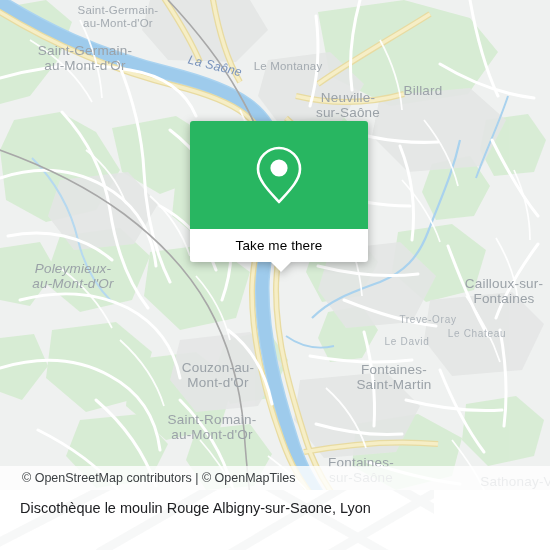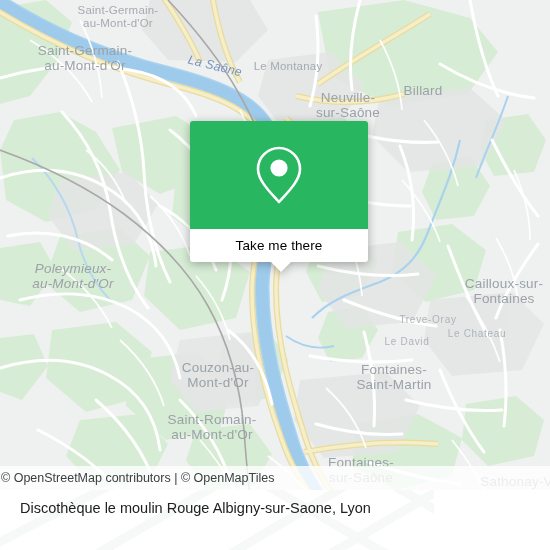--- a/index.html
+++ b/index.html
@@ -72,21 +72,21 @@
   
   #attribution {
     position: absolute;
     left: 0; top: 466px;
     width: 550px; height: 24px;
     background: rgba(255,255,255,.80);
     display: flex; align-items: center;
     z-index: 30;
   }
   #attribution .attr-text {
-    padding-left: 1px;
+    padding-left: 22px;
     font-size: 12.5px;
     color: #3c4043;
     white-space: nowrap;
   }
 
   
   #caption-bar {
     position: absolute;
     left: 0; top: 490px;
     width: 434px; height: 60px;

